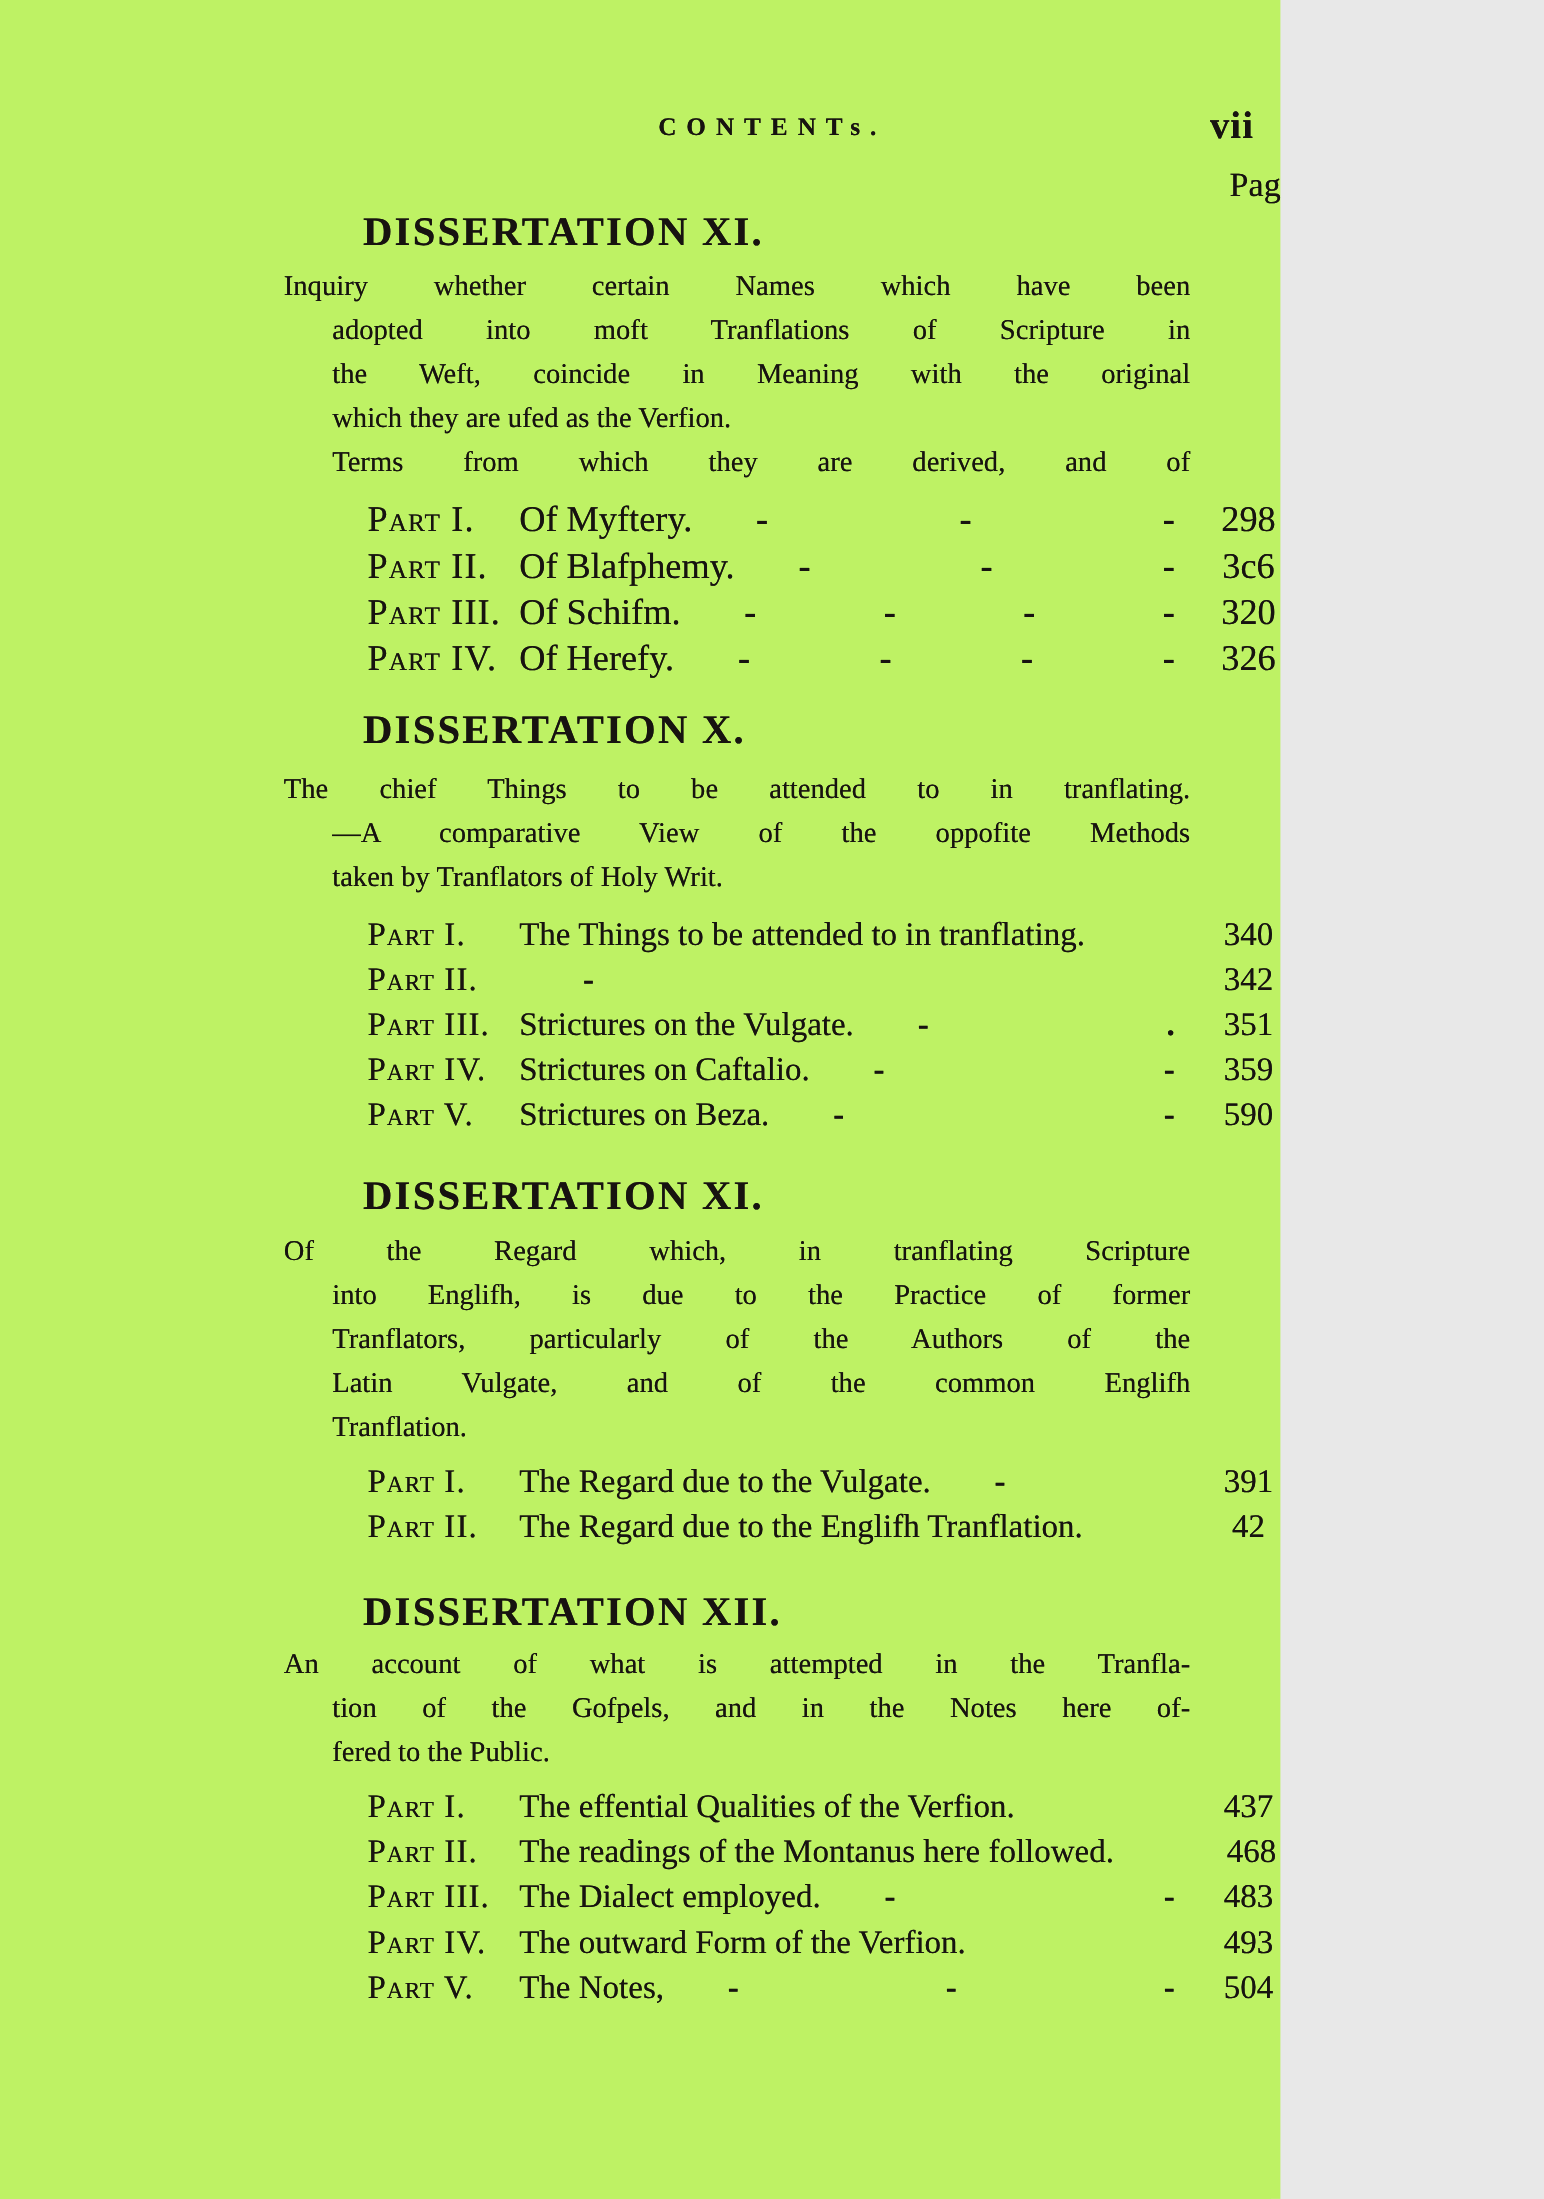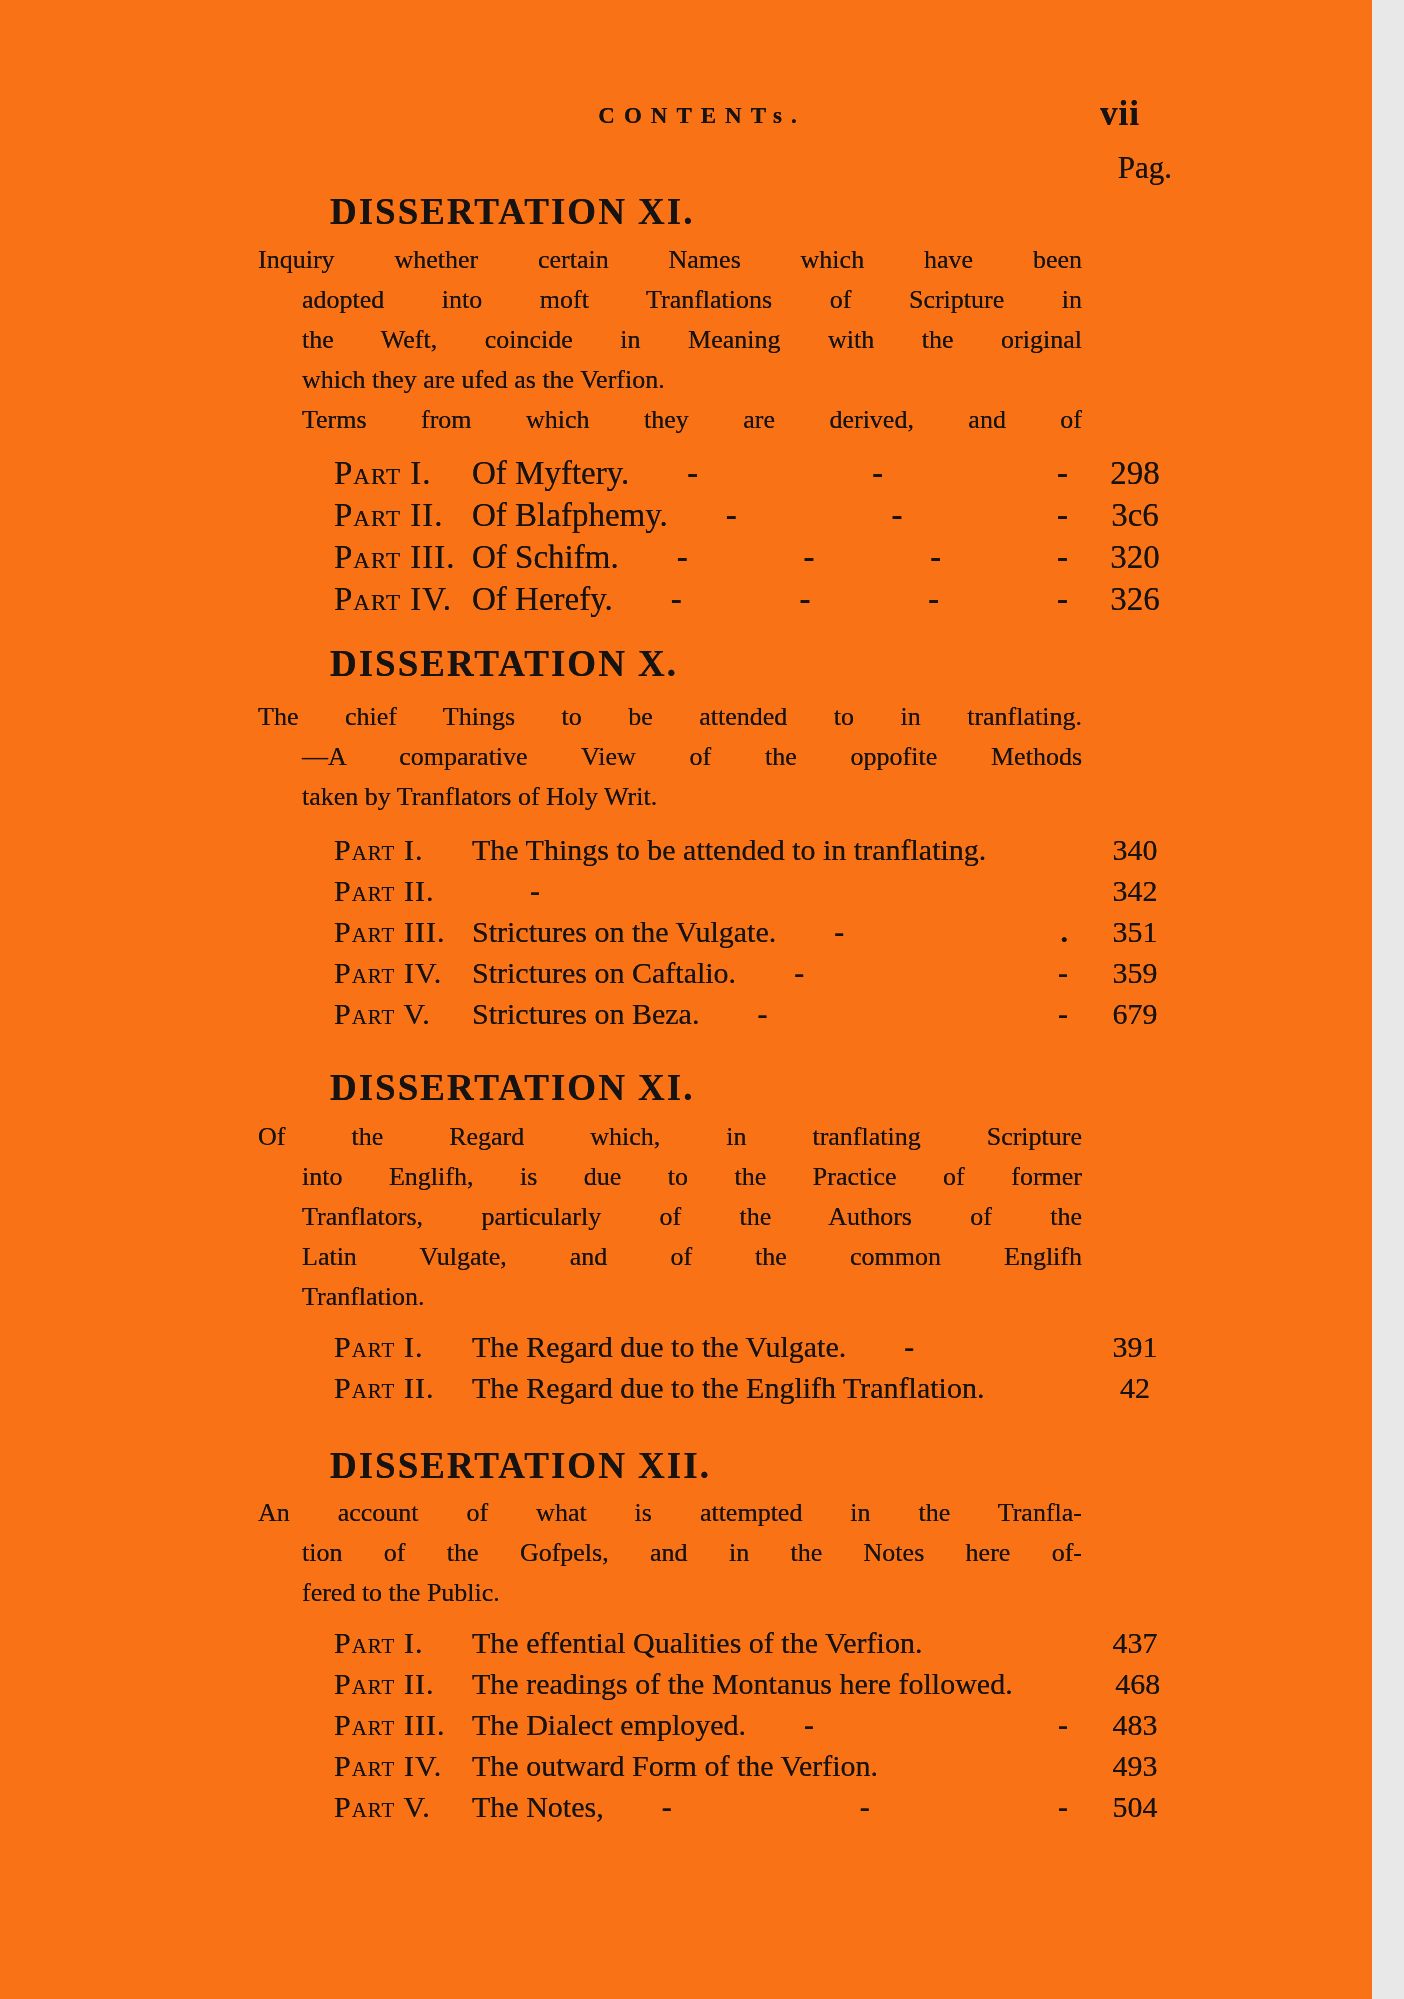--- a/index.html
+++ b/index.html
@@ -1,19 +1,19 @@
 <!DOCTYPE html>
 <html><head>
 <meta charset="utf-8">
 <style>
   html,body{margin:0;padding:0;background:#e8e8e8;}
   .page{
     position:relative;
-    width:1372px;height:1999px;
-    background:#f97316;
+    width:1164px;height:1999px;
+    background:#bef264;
     font-family:"Liberation Serif","DejaVu Serif",serif;
     color:#171310;
     overflow:hidden;
     text-shadow:0 0 0.6px rgba(23,19,16,.85);
   }
   .running-head{
     position:absolute;top:103px;left:0;width:1404px;
     text-align:center;
     font-size:23px;font-weight:bold;
     letter-spacing:9px;
@@ -146,21 +146,21 @@
       <div class="part-row">
         <span class="part-label">Part IV.</span>
         <span class="part-title">Strictures on Caftalio.</span>
         <span class="leader">- -</span>
         <span class="pagenum">359</span>
       </div>
       <div class="part-row">
         <span class="part-label">Part V.</span>
         <span class="part-title">Strictures on Beza.</span>
         <span class="leader">- -</span>
-        <span class="pagenum">679</span>
+        <span class="pagenum">590</span>
       </div>
     </div>
   </div>
 
   <div class="section s2">
     <div class="heading">DISSERTATION XI.</div>
     <div class="summary">
       <div class="sline">Of the Regard which, in tranflating Scripture</div>
       <div class="sline indent">into Englifh, is due to the Practice of former</div>
       <div class="sline indent">Tranflators, particularly of the Authors of the</div>

